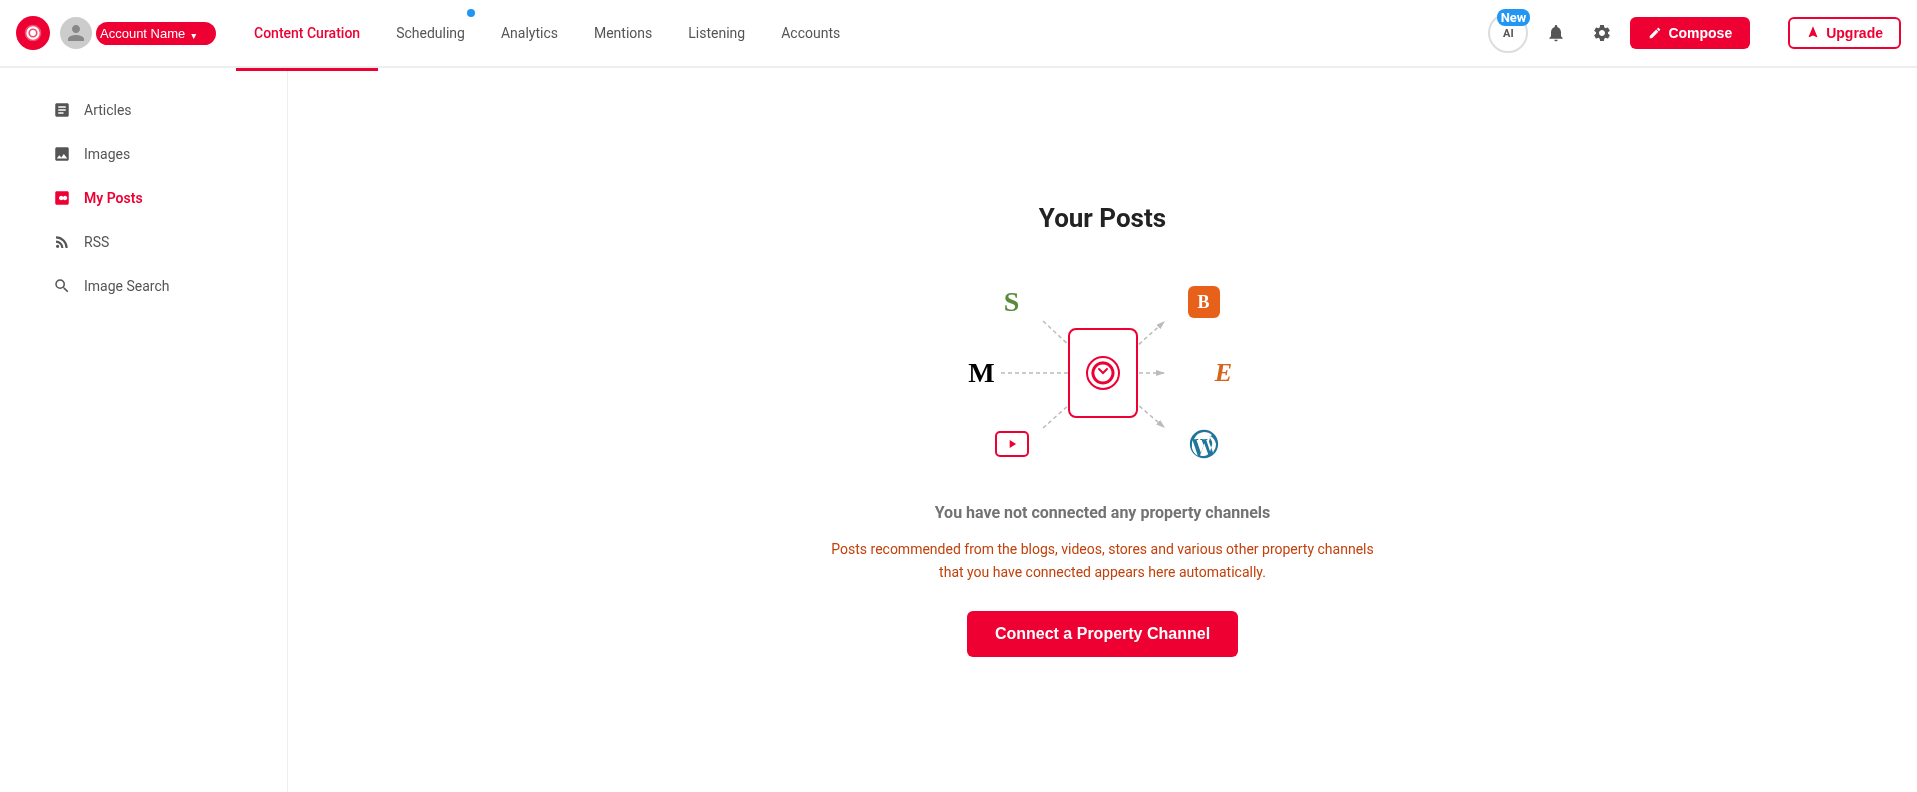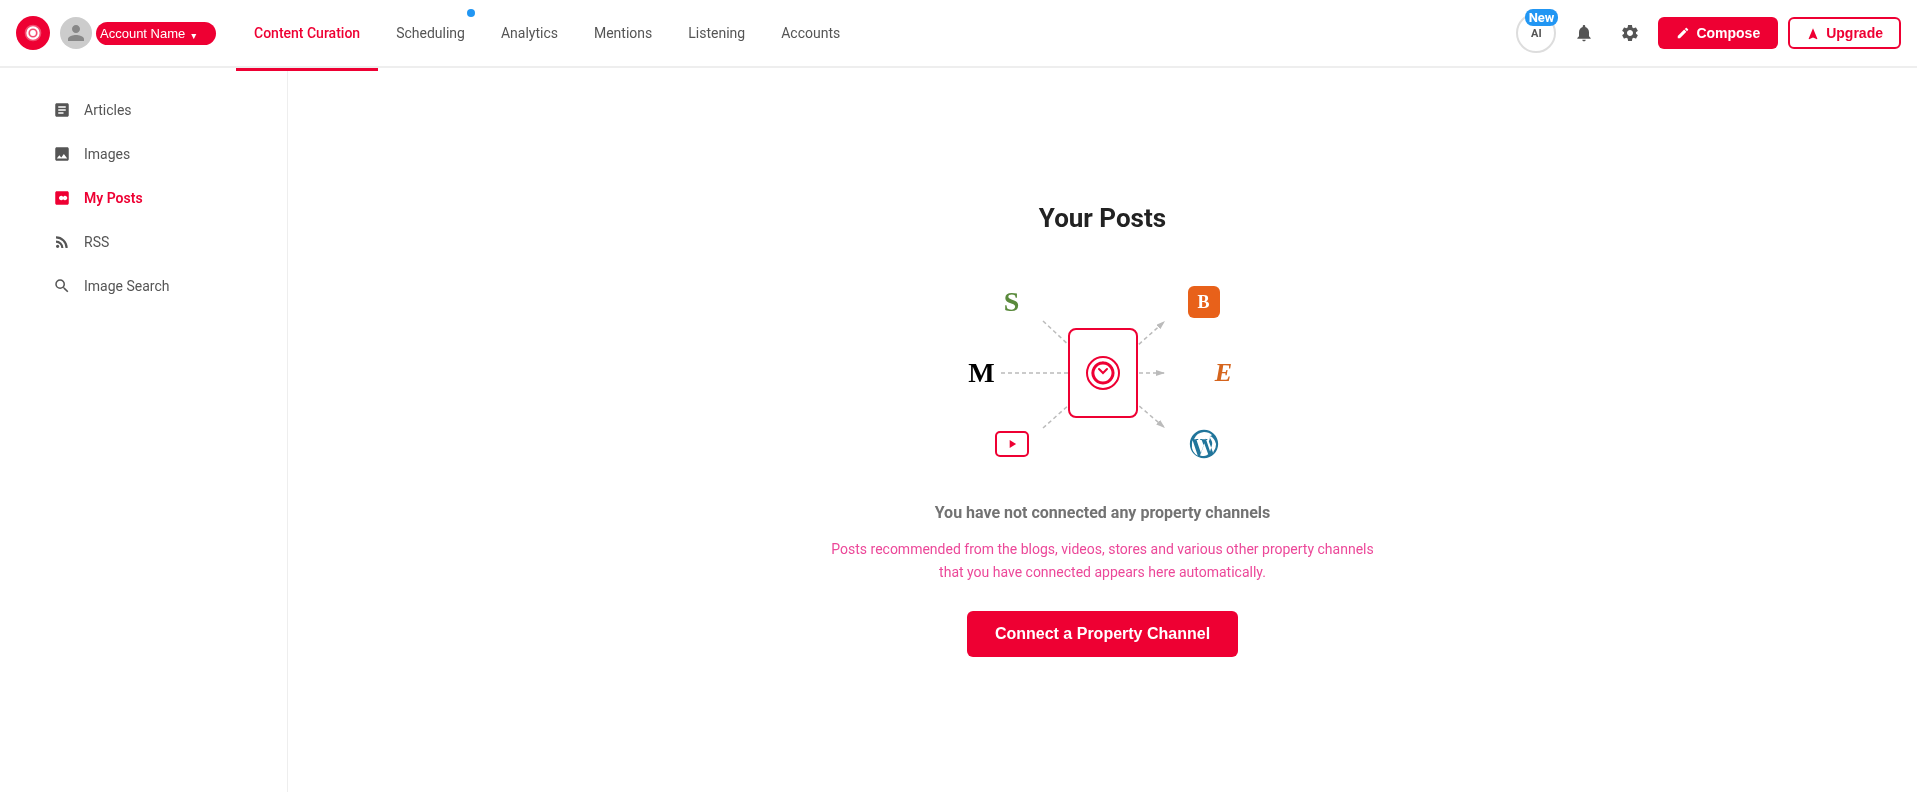--- a/index.html
+++ b/index.html
@@ -135,21 +135,21 @@
     }
     .upgrade-btn {
       background: #fff;
       color: #e03;
       border: 2px solid #e03;
       border-radius: 6px;
       padding: 6px 16px;
       font-size: 14px;
       font-weight: 600;
       cursor: pointer;
-      display: flex; align-items: flex-end; gap: 6px;
+      display: flex; align-items: flex-start; gap: 6px; margin-left: 28px;
     }
 
     
     .layout {
       display: flex;
       height: calc(792px - 68px);
       margin-left: 28px;
     }
 
     
@@ -257,21 +257,21 @@
     }
 
     .no-channels-title {
       font-size: 16px;
       font-weight: 700;
       color: #737373;
       margin-bottom: 16px;
     }
     .no-channels-desc {
       font-size: 14px;
-      color: #ec4899;
+      color: #c2410c;
       line-height: 1.6;
       margin-bottom: 28px;
     }
     .connect-btn {
       background: #e03;
       color: #fff;
       border: none;
       border-radius: 6px;
       padding: 14px 28px;
       font-size: 16px;

